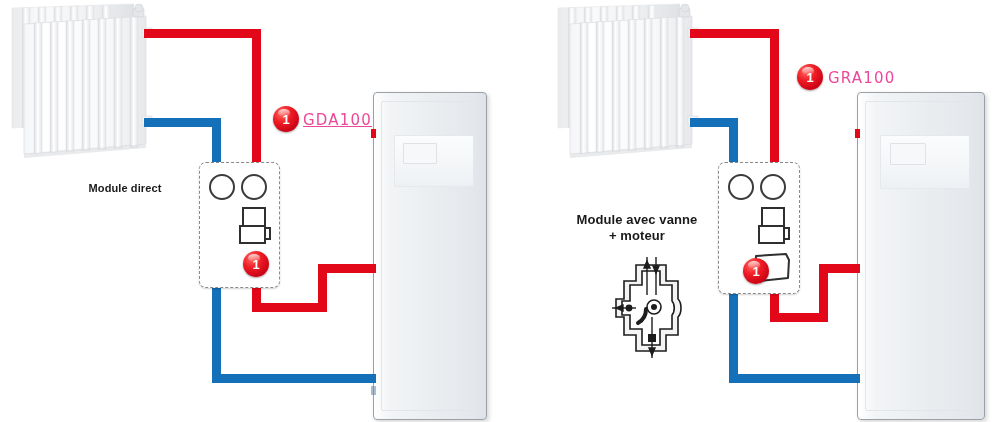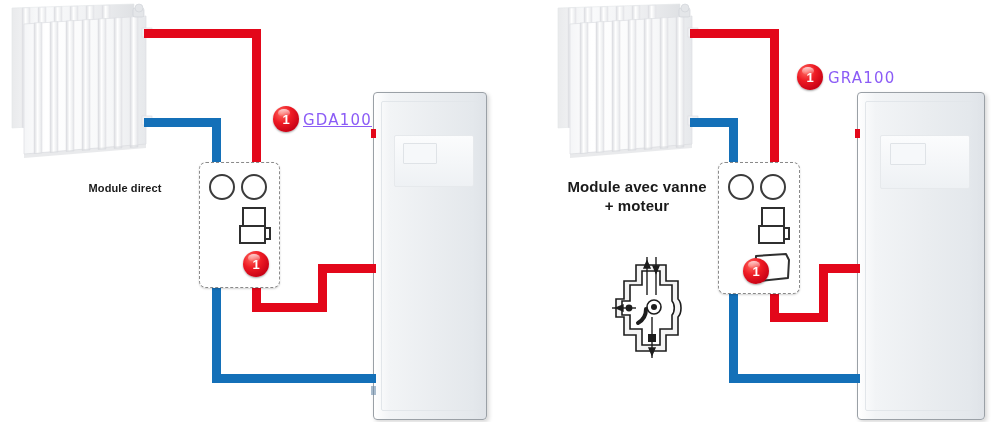--- a/index.html
+++ b/index.html
@@ -19,21 +19,21 @@
     font-weight:bold;
     color:#1a1a1a;
     letter-spacing:.1px;
     text-align:center;
     line-height:1.25;
     white-space:pre-line;
   }
   .ref-label{
     position:absolute;
     font-size:15px;
-    color:#8b5cf6;
+    color:#ec4899;
     letter-spacing:1.2px;
     white-space:nowrap;
     font-family:"DejaVu Sans", sans-serif;
   }
 
   
   .badge{
     position:absolute;
     width:26px;height:26px;border-radius:50%;
     background:radial-gradient(circle at 34% 28%, #ff6a60 0%, #ee1b24 38%, #c60014 78%, #9d000f 100%);
@@ -302,21 +302,21 @@
 
     <div class="badge" style="left:243px;top:258px;">
       <span>1</span>
     </div>
 
     <div class="badge" style="left:297px;top:64px;">
       <span>1</span>
     </div>
     <div class="ref-label" style="left:328px;top:69px;">GRA100</div>
 
-    <div class="module-label" style="left:47px;top:178px;width:180px;font-size:15px;">Module avec vanne
+    <div class="module-label" style="left:47px;top:212px;width:180px;font-size:13px;">Module avec vanne
 + moteur</div>
 
     <div class="valve-icon" style="left:112px;top:255px;width:78px;height:105px;">
       <svg width="78" height="105" viewBox="0 0 78 105">
         <g stroke="#1d1d1d" fill="none" stroke-width="1.6">
 
           <path d="M24,10 L54,10 L54,26 L66,26 L66,44
                    C70,48 70,58 66,62 L66,80 L54,80 L54,96 L24,96
                    L24,80 L12,80 L12,62 L4,62 L4,44 L12,44 L12,26 L24,26 Z" fill="#f4f4f4"></path>
 

